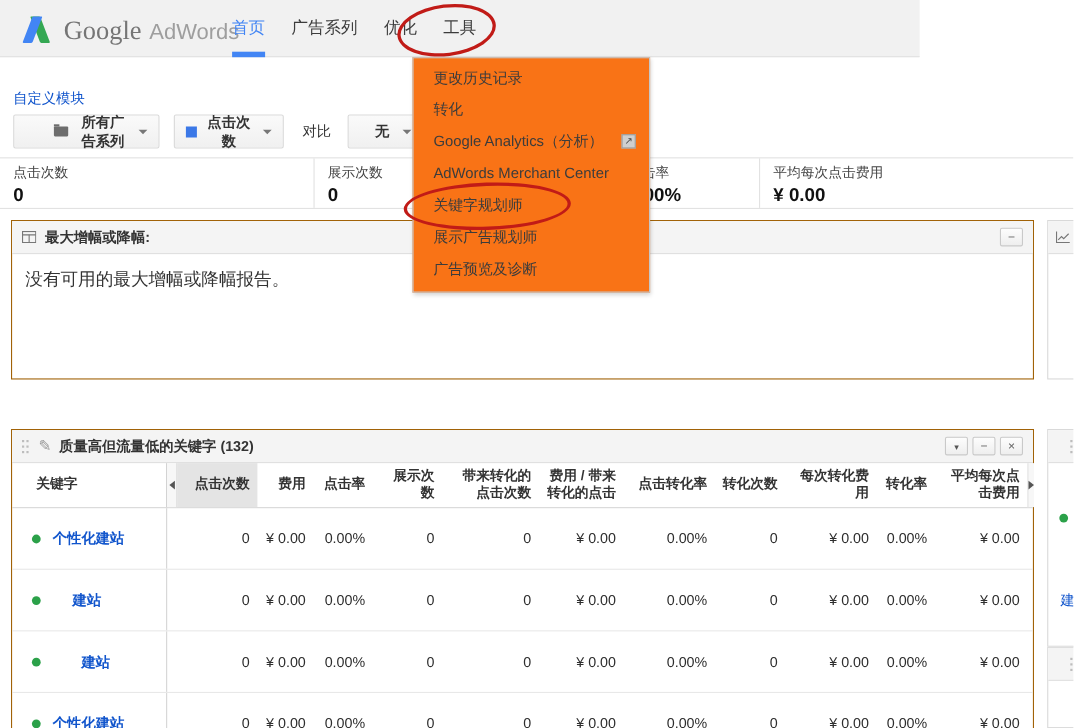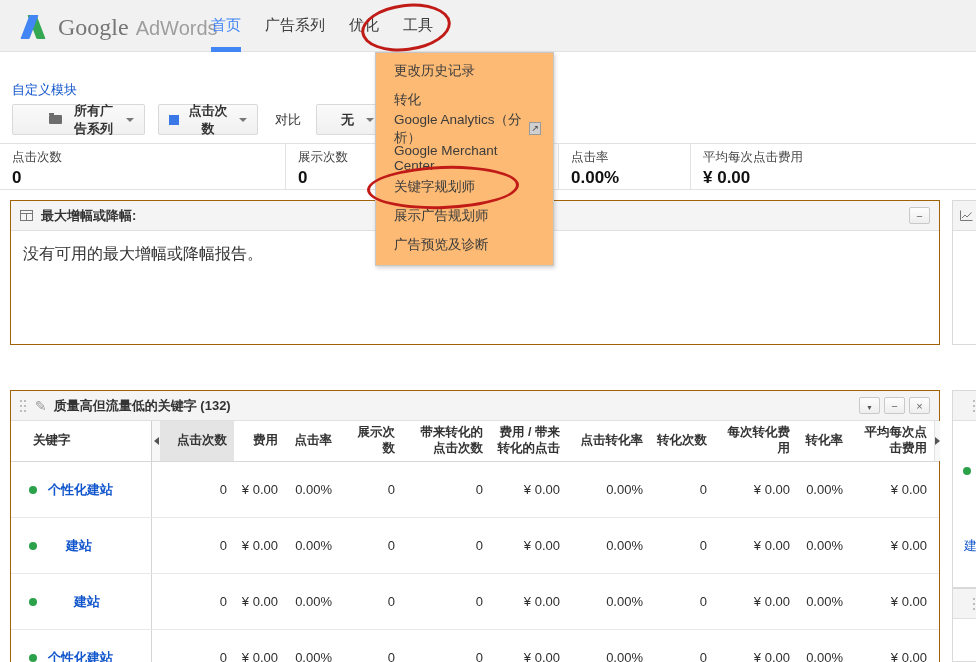--- a/index.html
+++ b/index.html
@@ -1,35 +1,35 @@
 <!DOCTYPE html>
 <html><head>
 <meta charset="utf-8">
 <style>
   html,body{margin:0;padding:0;background:#fff;}
   .screen{position:relative;width:976px;height:662px;overflow:hidden;background:#fff;
           font-family:"Liberation Sans","DejaVu Sans",sans-serif;color:#333;}
 
   
-  .topbar{position:absolute;left:0;top:0;width:976px;height:52px;background:#f1f1f1;
+  .topbar{position:absolute;left:0;top:0;width:836px;height:52px;background:#f1f1f1;
           border-bottom:1px solid #e2e2e2;box-sizing:border-box;}
   .logo{position:absolute;left:18px;top:9px;display:flex;align-items:baseline;cursor:pointer;}
   .logo-mark{position:relative;width:32px;height:26px;flex:none;top:4px;}
   .logo-mark i{position:absolute;top:2px;width:9px;height:24px;border-radius:1px;}
   .stroke-blue{left:7px;background:#4285f4;transform:skewX(-21deg);z-index:2;}
   .stroke-green{left:14px;background:#34a853;transform:skewX(21deg);}
   .brand-google{font-family:"Liberation Serif","DejaVu Serif",serif;font-size:24px;color:#757575;margin-left:8px;}
   .brand-product{font-size:20px;color:#9e9e9e;margin-left:7px;text-align:right;}
   .nav{position:absolute;left:211px;top:0;height:51px;display:flex;align-items:center;font-size:15px;}
   .nav-item{margin-right:24px;color:#3c3c3c;cursor:pointer;white-space:nowrap;}
   .nav-item.active{color:#4285f4;}
   .nav-underline{position:absolute;left:211px;top:47px;width:30px;height:5px;background:#4285f4;}
 
   
-  .menu{position:absolute;left:375px;top:52px;width:179px;box-sizing:border-box;background:#fdba74;
+  .menu{position:absolute;left:375px;top:52px;width:216px;box-sizing:border-box;background:#f97316;
         border:1px solid #c6c6c6;box-shadow:1px 2px 4px rgba(0,0,0,.18);z-index:30;padding:3px 0 6px;}
   .menu-item{height:29px;display:flex;align-items:center;padding:0 12px 0 18px;font-size:13.5px;color:#3c3c3c;cursor:pointer;}
   .external-icon{margin-left:auto;width:13px;height:13px;box-sizing:border-box;background:#cfcfcf;border:1px solid #9a9a9a;
         font-size:9px;line-height:11px;text-align:center;color:#444;}
 
   
   .circle{position:absolute;border:3px solid #c11b17;border-radius:50%;z-index:40;pointer-events:none;}
   .circle-tools{left:361px;top:4px;width:84px;height:41px;transform:rotate(-7deg);}
   .circle-kwp{left:367px;top:166px;width:146px;height:37px;transform:rotate(-2deg);}
 
@@ -325,21 +325,21 @@
     </div>
   </aside>
 
   <div class="menu">
     <div class="menu-item">更改历史记录</div>
     <div class="menu-item">转化</div>
     <div class="menu-item">
       <span>Google Analytics（分析）</span>
       <span class="external-icon">↗</span>
     </div>
-    <div class="menu-item">Google Merchant Center</div>
+    <div class="menu-item">AdWords Merchant Center</div>
     <div class="menu-item">关键字规划师</div>
     <div class="menu-item">展示广告规划师</div>
     <div class="menu-item">广告预览及诊断</div>
   </div>
 
   <div class="circle circle-tools"></div>
   <div class="circle circle-kwp"></div>
 
 </div>
 

